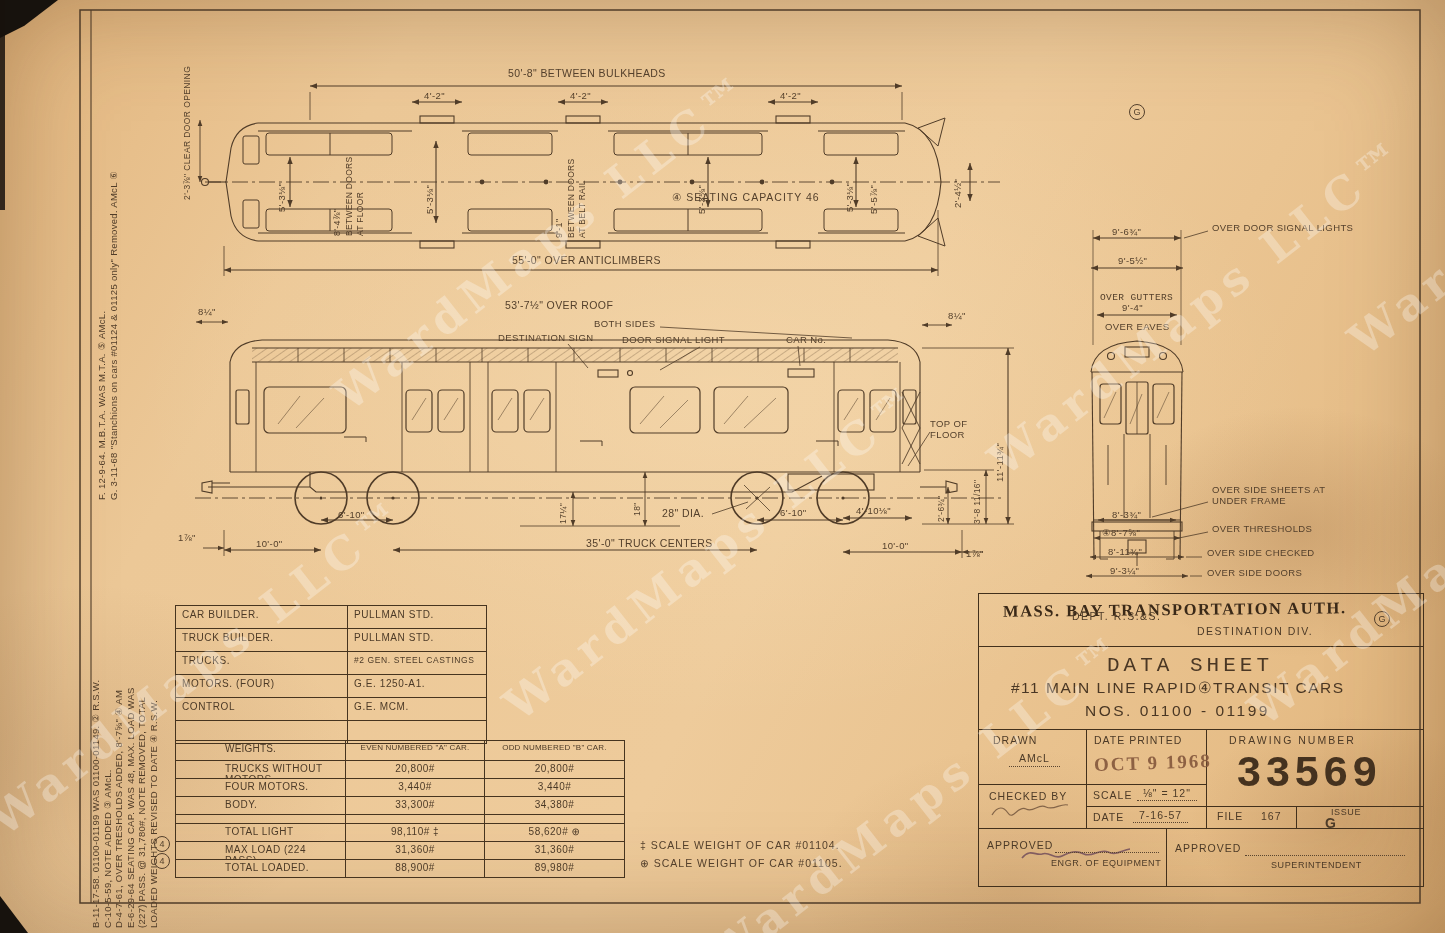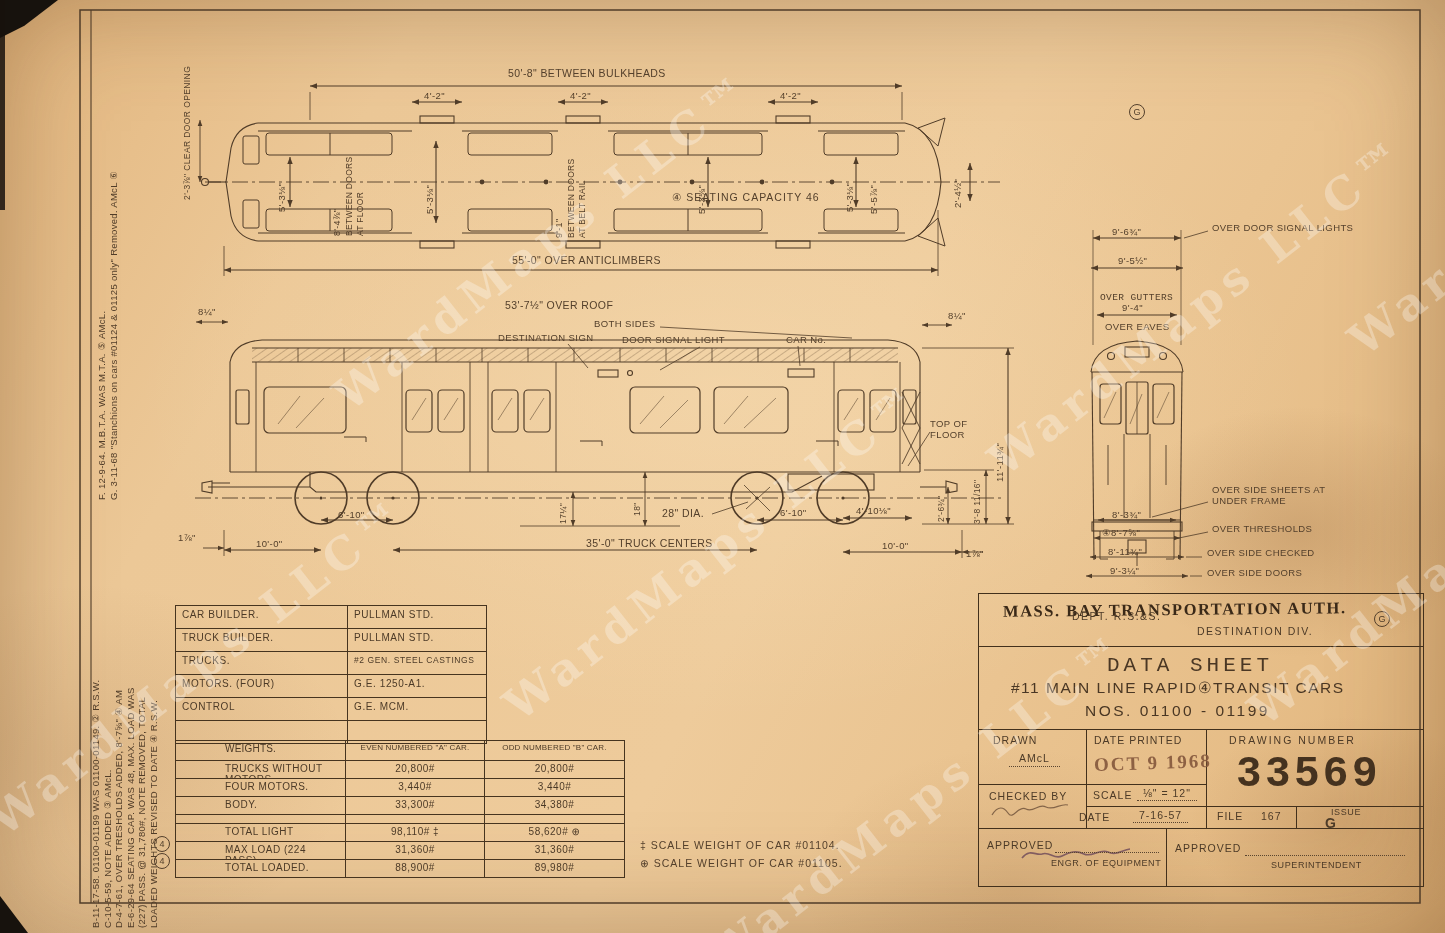--- a/index.html
+++ b/index.html
@@ -492,21 +492,21 @@
     <div class="vline" style="left:187px;top:234px;height:58px;"></div>
 
     <div class="tb-abs tb-label" style="left:14px;top:140px;">DRAWN</div>
     <div class="tb-abs tb-label dotted" style="left:30px;top:158px;padding:0 10px 2px;">AMcL</div>
     <div class="tb-abs tb-label" style="left:10px;top:196px;">CHECKED BY</div>
 
     <div class="tb-abs tb-label" style="left:115px;top:140px;">DATE PRINTED</div>
     <div class="tb-abs stamp-date" style="left:115px;top:158px;">OCT 9 1968</div>
     <div class="tb-abs tb-label" style="left:114px;top:195px;">SCALE</div>
     <div class="tb-abs tb-label dotted" style="left:158px;top:193px;padding:0 6px 1px;">⅛" = 12"</div>
-    <div class="tb-abs tb-label" style="left:100px;top:217px;">DATE</div>
+    <div class="tb-abs tb-label" style="left:114px;top:217px;">DATE</div>
     <div class="tb-abs tb-label dotted" style="left:154px;top:215px;padding:0 6px 1px;">7-16-57</div>
 
     <div class="tb-abs tb-label" style="left:250px;top:140px;letter-spacing:2px;">DRAWING NUMBER</div>
     <div class="tb-abs dwgno" style="left:258px;top:153px;">33569</div>
     <div class="tb-abs tb-label" style="left:238px;top:216px;">FILE</div>
     <div class="tb-abs tb-label" style="left:282px;top:216px;">167</div>
     <div class="tb-abs tb-small" style="left:352px;top:213px;">ISSUE</div>
     <div class="tb-abs tb-label" style="left:346px;top:221px;font-size:14px;font-weight:bold;">G</div>
 
     <div class="tb-abs tb-label" style="left:8px;top:245px;">APPROVED</div>

